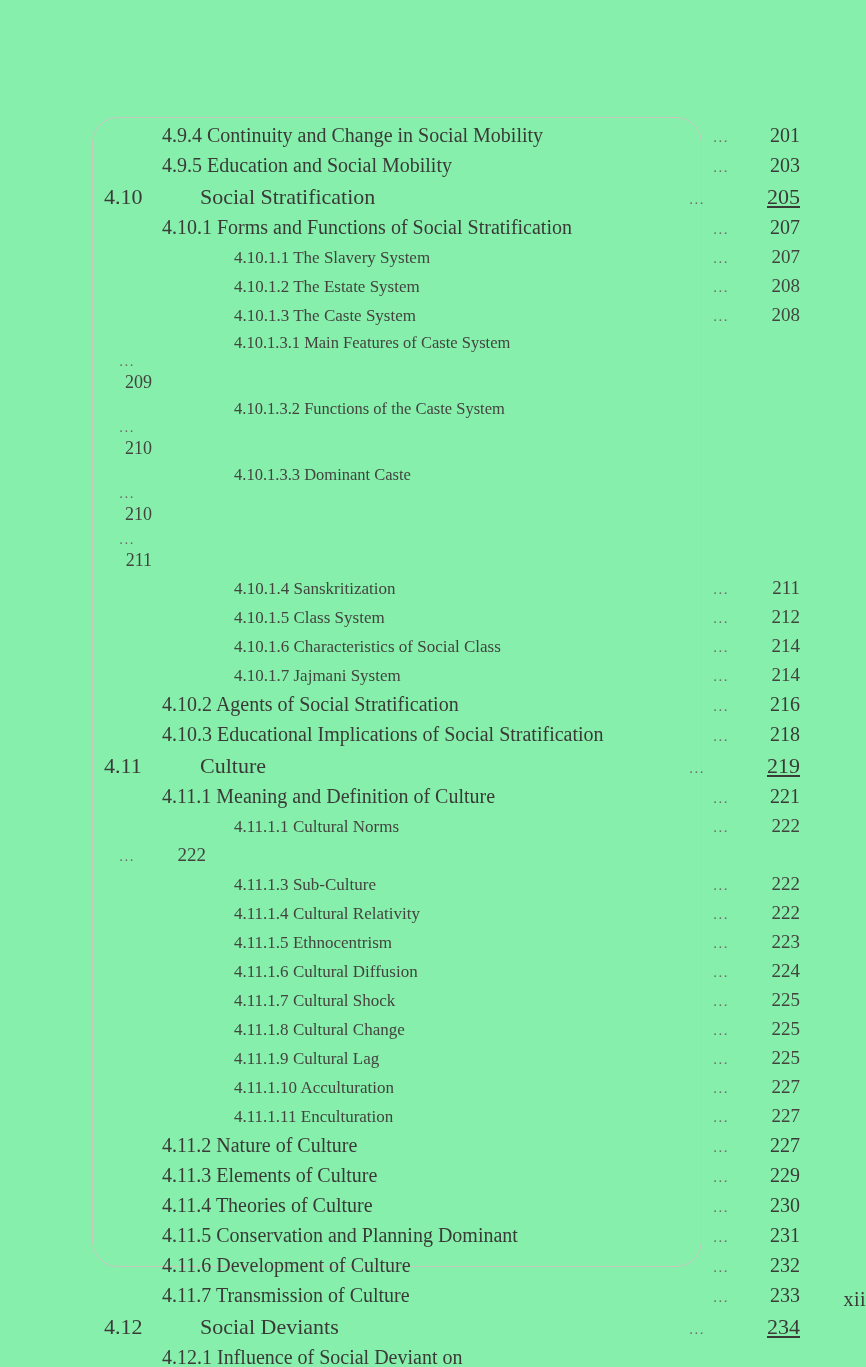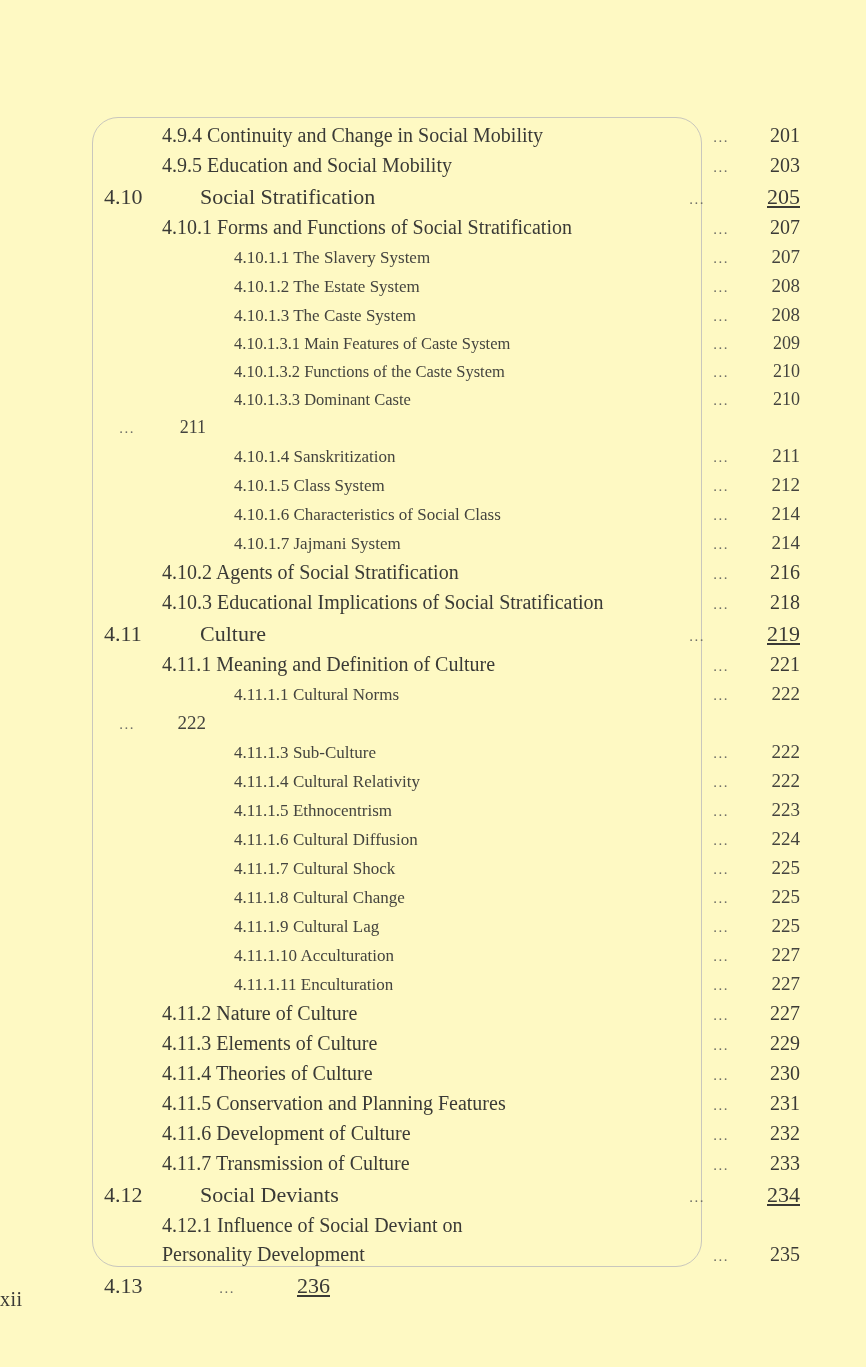--- a/index.html
+++ b/index.html
@@ -13,21 +13,21 @@
     font-family: "Liberation Serif", serif;
     color: #2b2b2b;
     position: relative;
     overflow: hidden;
   }
   .page {
     position: absolute;
     left: 0; top: 0;
     width: 866px;
     height: 1367px;
-    background: #fef9c3;
+    background: #86efac;
   }
   .toc-frame {
     position: absolute;
     left: 92px;
     top: 117px;
     width: 610px;
     height: 1150px;
     border: 1.5px solid #c9c7bd;
     border-radius: 26px;
     background: transparent;
@@ -78,42 +78,42 @@
   .lvl-3 { font-size: 20px; color: #3a3a36; }
   .lvl-3 .title { padding-left: 62px; }
   .lvl-3 .dots { width: 54px; }
   .lvl-3 .pg { width: 52px; font-size: 20px; }
 
   .lvl-4 { font-size: 17px; color: #44443f; }
   .lvl-4 .title { padding-left: 134px; }
   .lvl-4 .dots { width: 54px; }
   .lvl-4 .pg { width: 52px; font-size: 19px; }
 
-  .lvl-5 { font-size: 16.5px; color: #44443f; }
+  .lvl-5 { font-size: 16.5px; color: #44443f; flex-direction: column; }
   .lvl-5 .title { padding-left: 134px; }
   .lvl-5 .dots { width: 54px; }
   .lvl-5 .pg { width: 52px; font-size: 18px; }
 
   .row-wrap {
     margin-bottom: 6px;
   }
   .cont {
     font-size: 20px;
     color: #3a3a36;
   }
   .cont .title { padding-left: 62px; }
   .cont .dots { width: 54px; }
   .cont .pg { width: 52px; font-size: 20px; }
 
   .folio {
     position: absolute;
     left: 0;
     top: 1288px;
     width: 866px;
-    text-align: left;
+    text-align: right;
     font-size: 20px;
     color: #3a3a36;
     letter-spacing: 0.5px;
   }
 </style>
 </head>
 <body>
 
 <div class="page">
 
@@ -346,21 +346,21 @@
       </div>
       <div class="row-wrap">
         <div class="row lvl-3">
           <span class="title"><span>4.11.4</span> <span>Theories of Culture</span></span>
           <span class="dots">...</span>
           <span class="pg">230</span>
         </div>
       </div>
       <div class="row-wrap">
         <div class="row lvl-3">
-          <span class="title"><span>4.11.5</span> <span>Conservation and Planning Features</span></span>
+          <span class="title"><span>4.11.5</span> <span>Conservation and Planning Dominant</span></span>
           <span class="dots">...</span>
           <span class="pg">231</span>
         </div>
       </div>
       <div class="row-wrap">
         <div class="row lvl-3">
           <span class="title"><span>4.11.6</span> <span>Development of Culture</span></span>
           <span class="dots">...</span>
           <span class="pg">232</span>
         </div>

